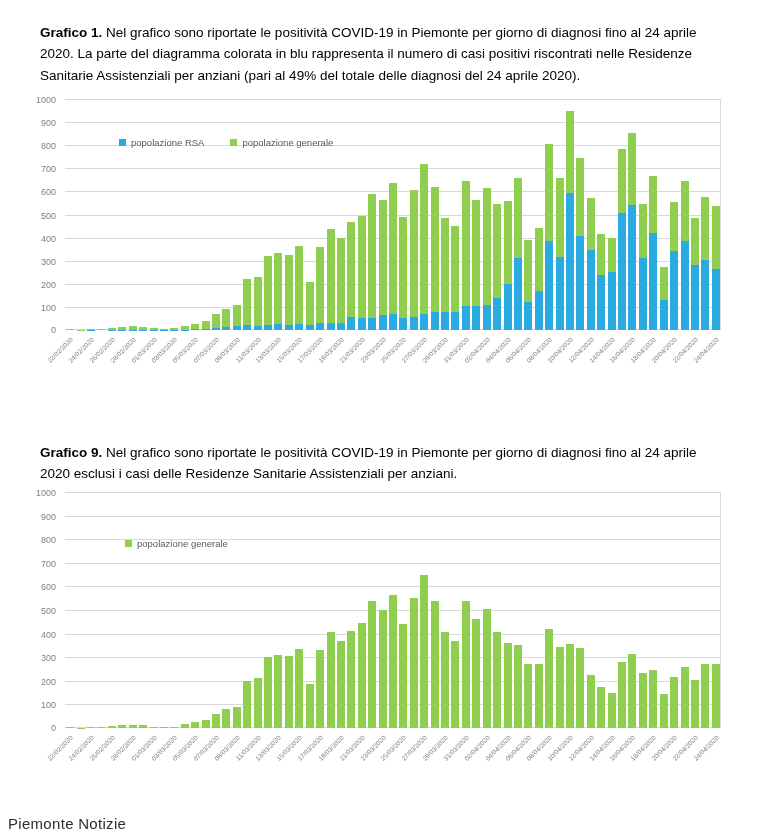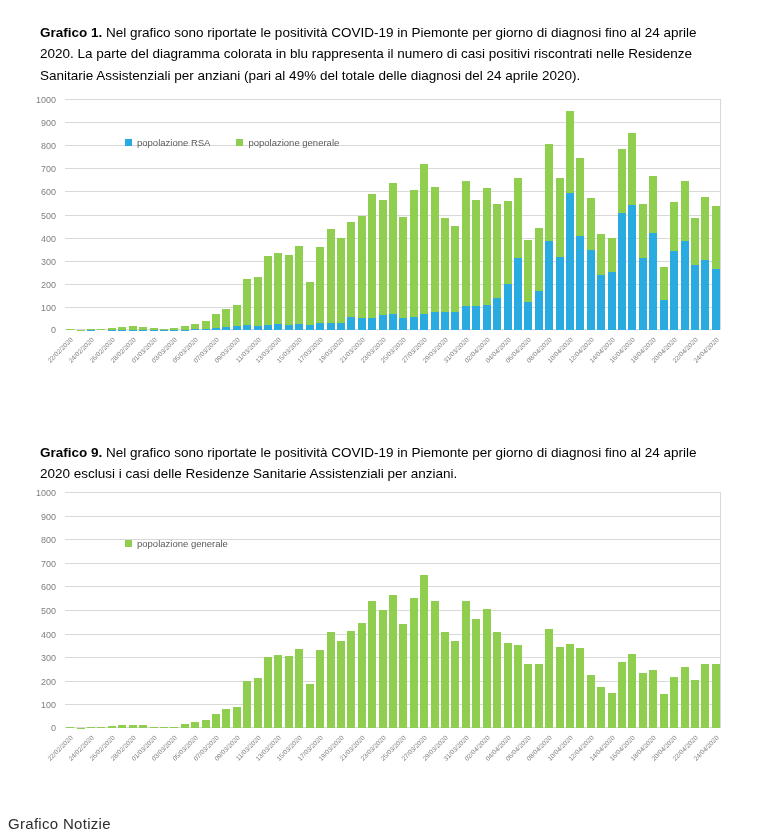--- a/index.html
+++ b/index.html
@@ -20,21 +20,21 @@
   .ylabel{position:absolute;right:4px;width:30px;text-align:right;font-size:9px;color:#7f7f7f;}
   .bar-col{position:absolute;top:0;height:100%;display:flex;flex-direction:column;
            justify-content:flex-end;align-items:center;}
   .bar-seg{width:8px;}
   .xlabels{position:absolute;left:65px;width:655px;height:52px;overflow:visible;}
   #xlabels1{top:235px;}
   #xlabels2{top:240px;}
   .xlabel{position:absolute;top:2px;width:56px;text-align:right;font-size:6.5px;color:#7f7f7f;
           transform:rotate(-45deg);transform-origin:100% 0%;white-space:nowrap;}
   .legend{position:absolute;display:flex;align-items:center;gap:26px;}
-  #legend1{left:125px;top:38px;}
+  #legend1{left:119px;top:38px;}
   #legend2{left:125px;top:46px;}
   .legend-item{display:flex;align-items:center;gap:5px;}
   .swatch{width:7px;height:7px;display:inline-block;}
   .legend-label{font-size:9.5px;color:#595959;}
   #footer{position:absolute;left:8px;top:815px;font-size:15px;color:#2e2e2e;letter-spacing:0.3px;}
 </style>
 </head>
 <body>
 
 <p class="caption" id="caption1"><b>Grafico 1.</b><span> Nel grafico sono riportate le positività COVID-19 in Piemonte per giorno di diagnosi fino al 24 aprile 2020. La parte del diagramma colorata in blu rappresenta il numero di casi positivi riscontrati nelle Residenze Sanitarie Assistenziali per anziani (pari al 49% del totale delle diagnosi del 24 aprile 2020).</span></p>
@@ -617,13 +617,13 @@
       <div class="xlabel" style="left: 593.794px;">24/04/2020</div>
     </div>
   <div class="legend" id="legend2">
     <div class="legend-item">
       <span class="swatch" style="background: rgb(143, 206, 78);"></span>
       <span class="legend-label">popolazione generale</span>
     </div>
   </div>
 </div>
 
-<div id="footer">Grafico Notizie</div>
+<div id="footer">Piemonte Notizie</div>
 
 </body></html>

